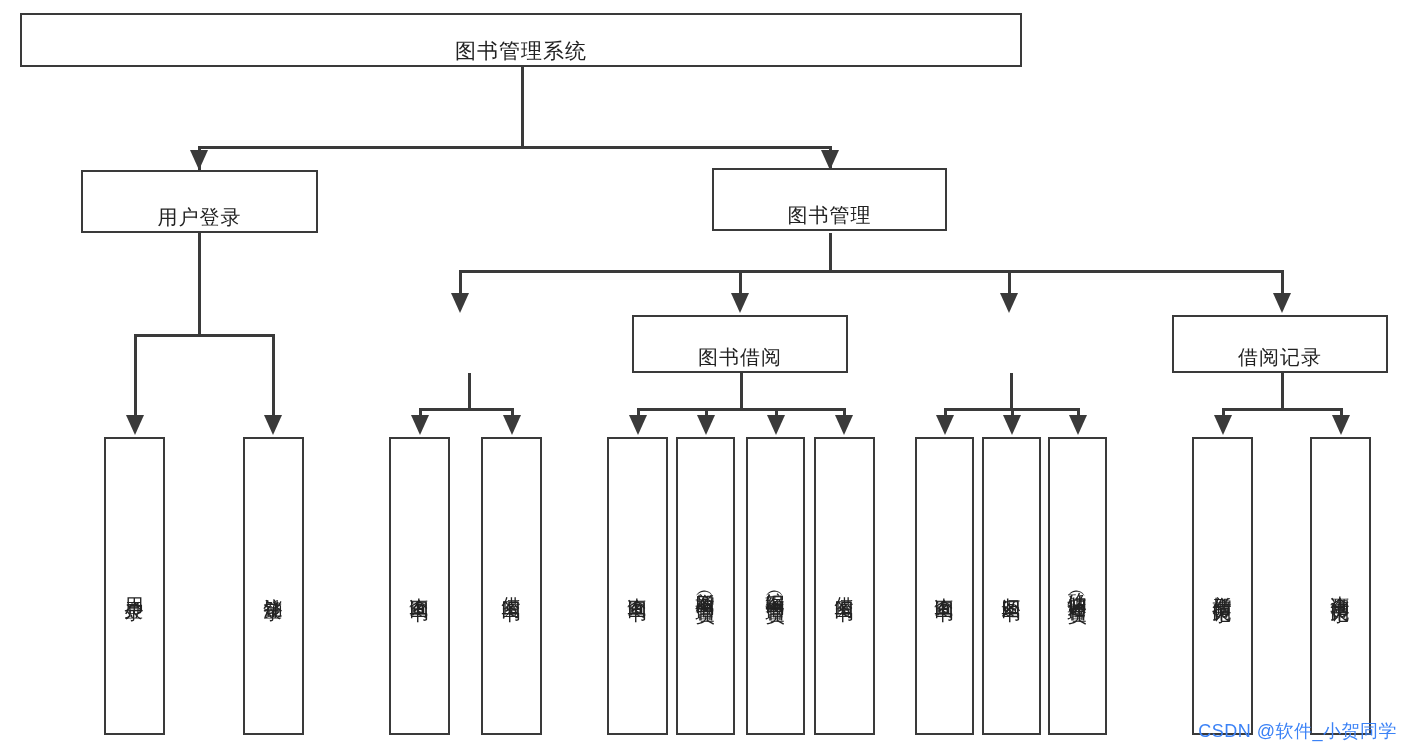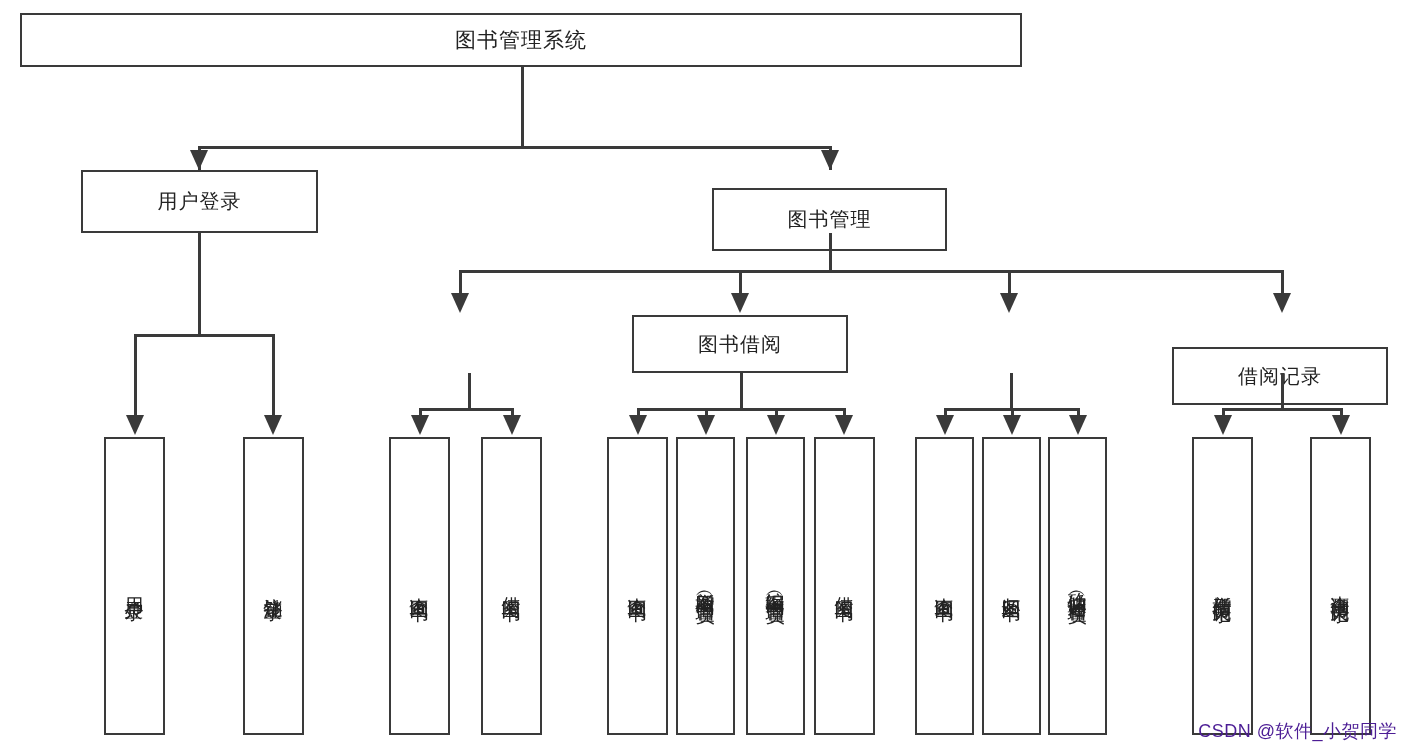--- a/index.html
+++ b/index.html
@@ -19,20 +19,21 @@
     border:2px solid #3a3a3a;
     display:flex;
     align-items:center;
     justify-content:center;
     color:#222222;
   }
   .node.h{                       
     font-size:20px;
     letter-spacing:1px;
     white-space:nowrap;
+    align-items:flex-end;
   }
   .node.root{font-size:21px;}
   .node.v{                       
     font-size:19px;
     align-items:center;
     justify-content:center;
     padding:6px 0;
   }
   .node.v .vtext{
     writing-mode:vertical-rl;
@@ -53,21 +54,21 @@
     border-left:9px solid transparent;
     border-right:9px solid transparent;
     border-top:20px solid #3a3a3a;
   }
 
   
   #watermark{
     position:absolute;
     right:8px;bottom:4px;
     font-size:18px;
-    color:#4c1d95;
+    color:#3b82f6;
     white-space:nowrap;
     letter-spacing:0.5px;
     text-align:center;
   }
 </style>
 </head>
 <body>
 
 <div id="diagram">
 
@@ -79,21 +80,21 @@
   <div class="ln h" style="left:198px;top:146px;width:634px;"></div>
   <div class="ln v" style="left:198px;top:146px;height:24px;"></div>
   <div class="arrow" style="left:190px;top:150px;"></div>
   <div class="ln v" style="left:829px;top:146px;height:24px;"></div>
   <div class="arrow" style="left:821px;top:150px;"></div>
 
   <div class="node h" style="left:81px;top:170px;width:237px;height:63px;">
     <span>用户登录</span>
   </div>
 
-  <div class="node h" style="left:712px;top:188px;width:235px;height:63px;">
+  <div class="node h" style="left:712px;top:168px;width:235px;height:63px;">
     <span>图书管理</span>
   </div>
 
   <div class="ln v" style="left:198px;top:233px;height:101px;"></div>
   <div class="ln h" style="left:134px;top:334px;width:138px;"></div>
   <div class="ln v" style="left:134px;top:334px;height:86px;"></div>
   <div class="arrow" style="left:126px;top:415px;"></div>
   <div class="ln v" style="left:272px;top:334px;height:86px;"></div>
   <div class="arrow" style="left:264px;top:415px;"></div>
 
@@ -104,21 +105,21 @@
   <div class="ln v" style="left:739px;top:270px;height:28px;"></div>
   <div class="arrow" style="left:731px;top:293px;"></div>
   <div class="ln v" style="left:1008px;top:270px;height:28px;"></div>
   <div class="arrow" style="left:1000px;top:293px;"></div>
   <div class="ln v" style="left:1281px;top:270px;height:28px;"></div>
   <div class="arrow" style="left:1273px;top:293px;"></div>
 
   <div class="node h" style="left:632px;top:315px;width:216px;height:58px;">
     <span>图书借阅</span>
   </div>
-  <div class="node h" style="left:1172px;top:315px;width:216px;height:58px;margin-top:32px;">
+  <div class="node h" style="left:1172px;top:315px;width:216px;height:58px;">
     <span>借阅记录</span>
   </div>
 
   <div class="ln v" style="left:468px;top:373px;height:35px;"></div>
   <div class="ln h" style="left:419px;top:408px;width:95px;"></div>
   <div class="ln v" style="left:419px;top:408px;height:12px;"></div>
   <div class="arrow" style="left:411px;top:415px;"></div>
   <div class="ln v" style="left:511px;top:408px;height:12px;"></div>
   <div class="arrow" style="left:503px;top:415px;"></div>
 

